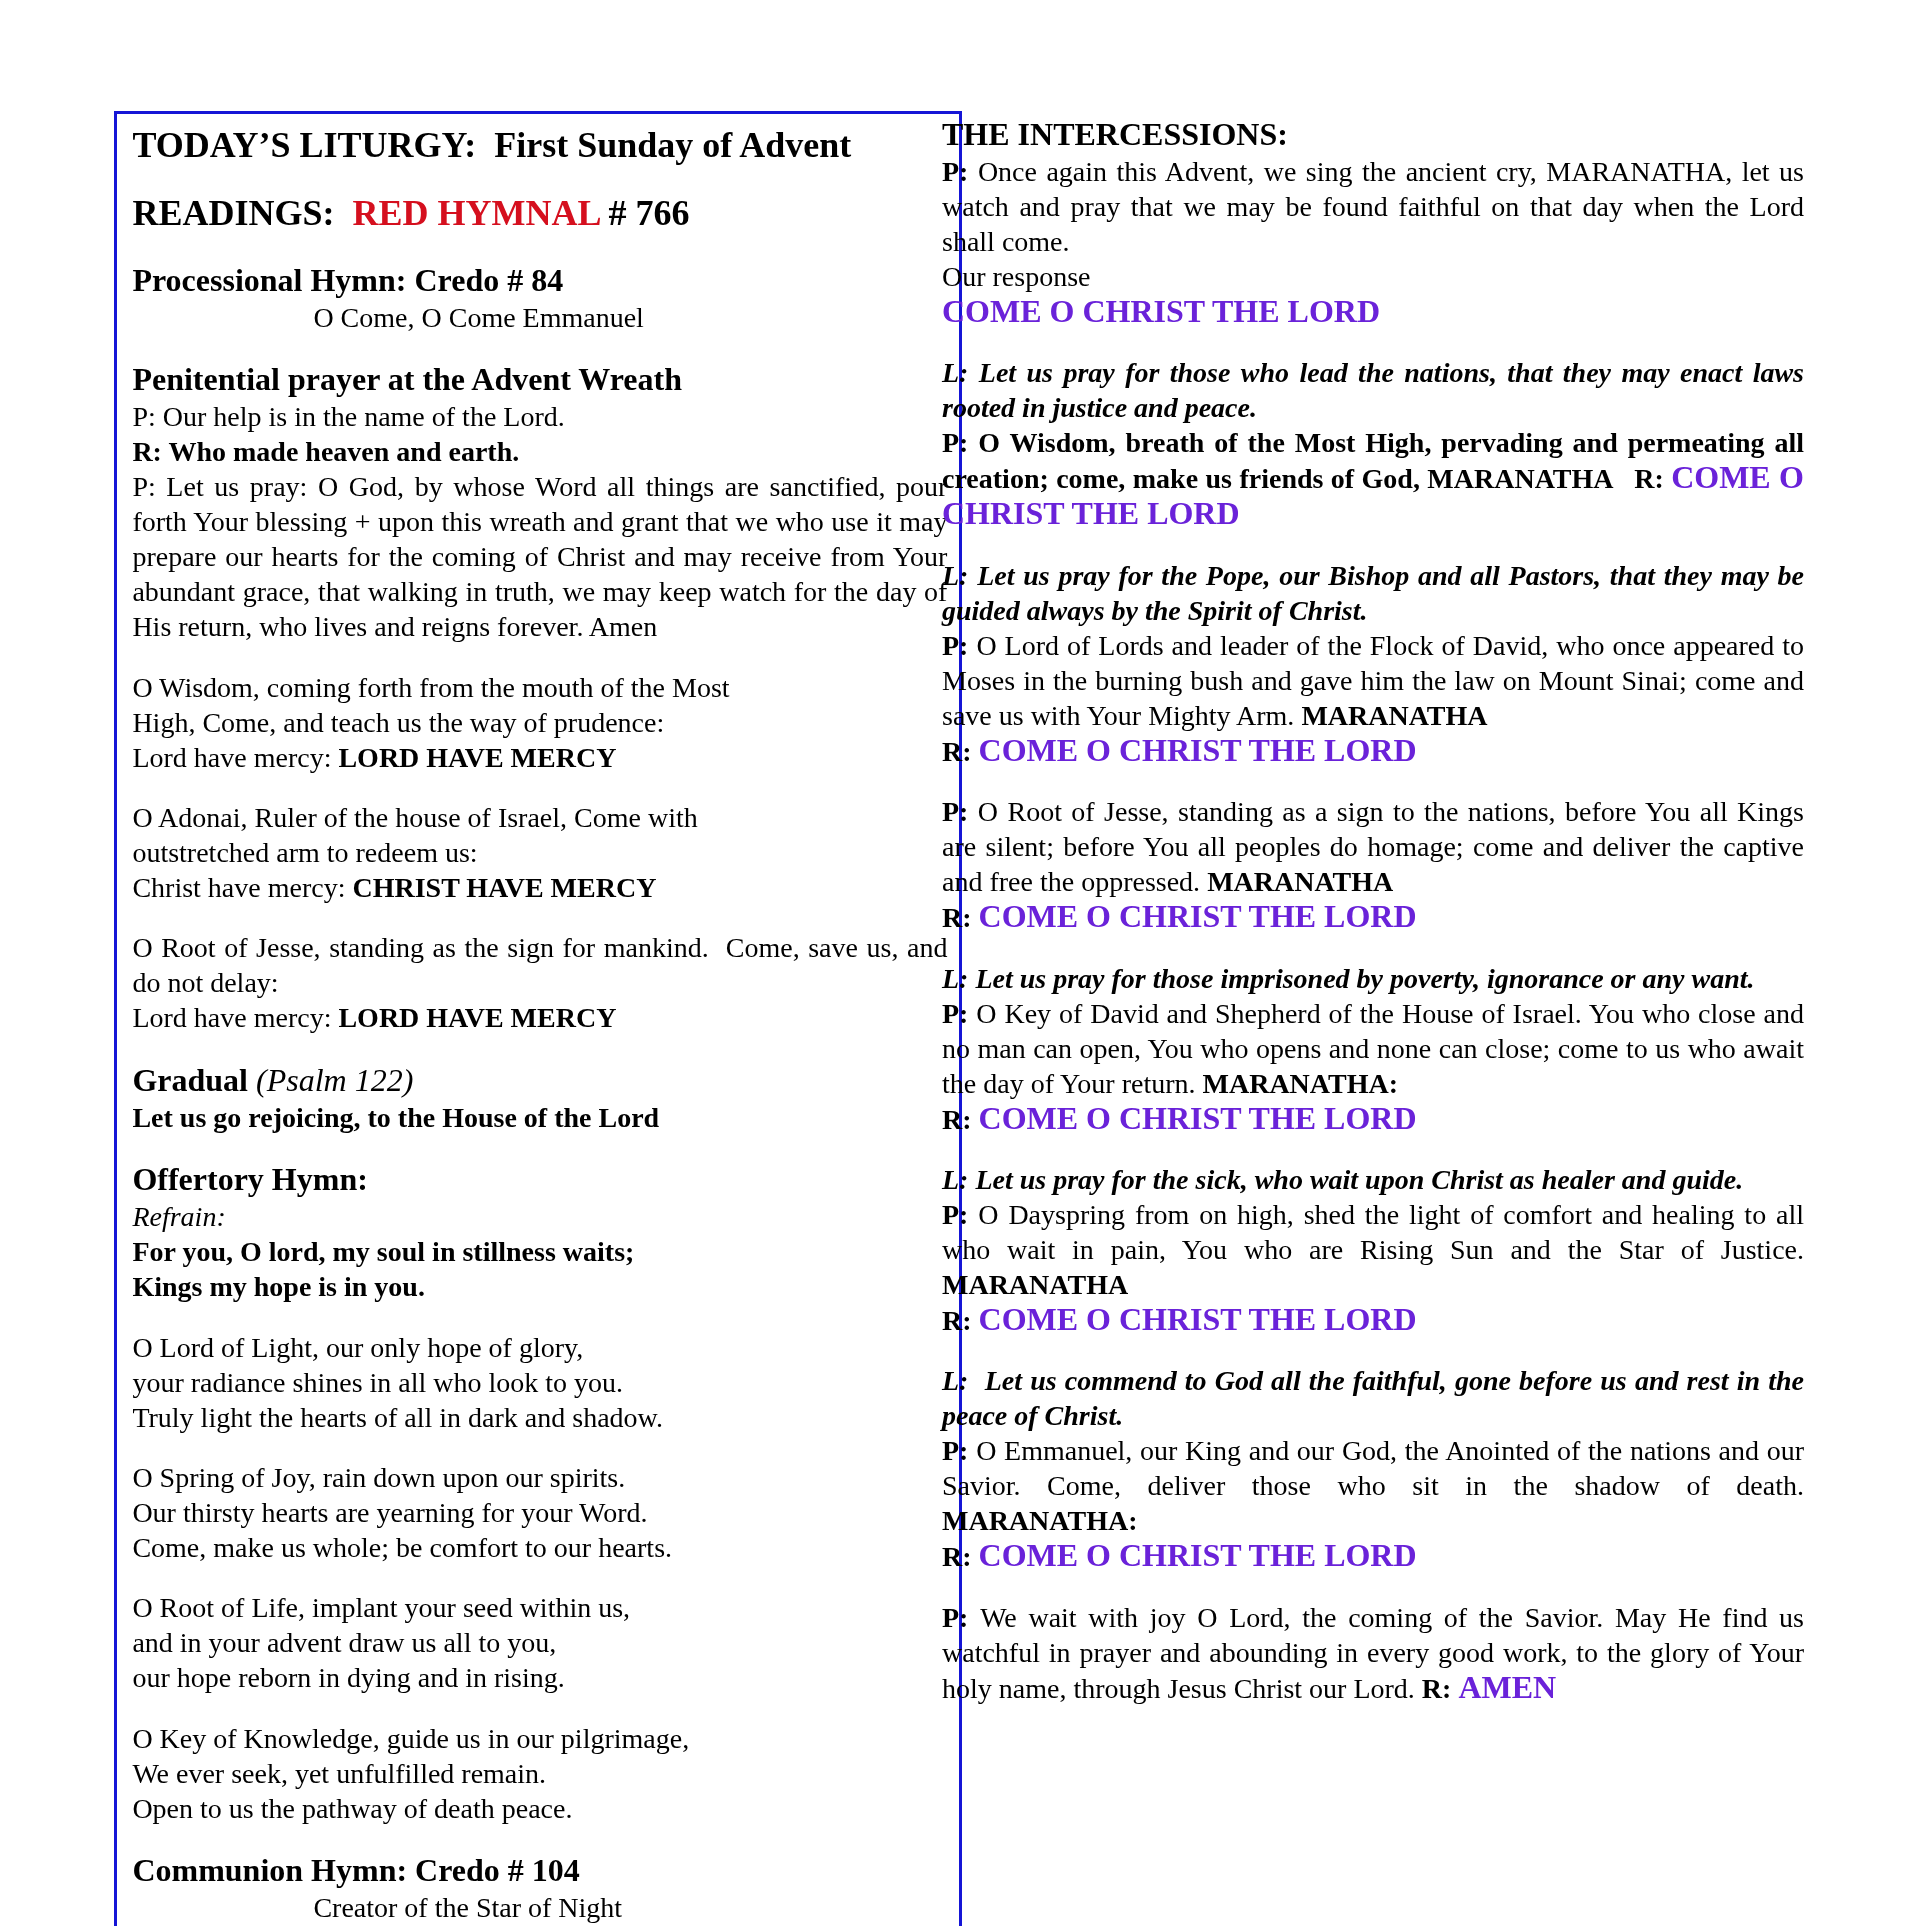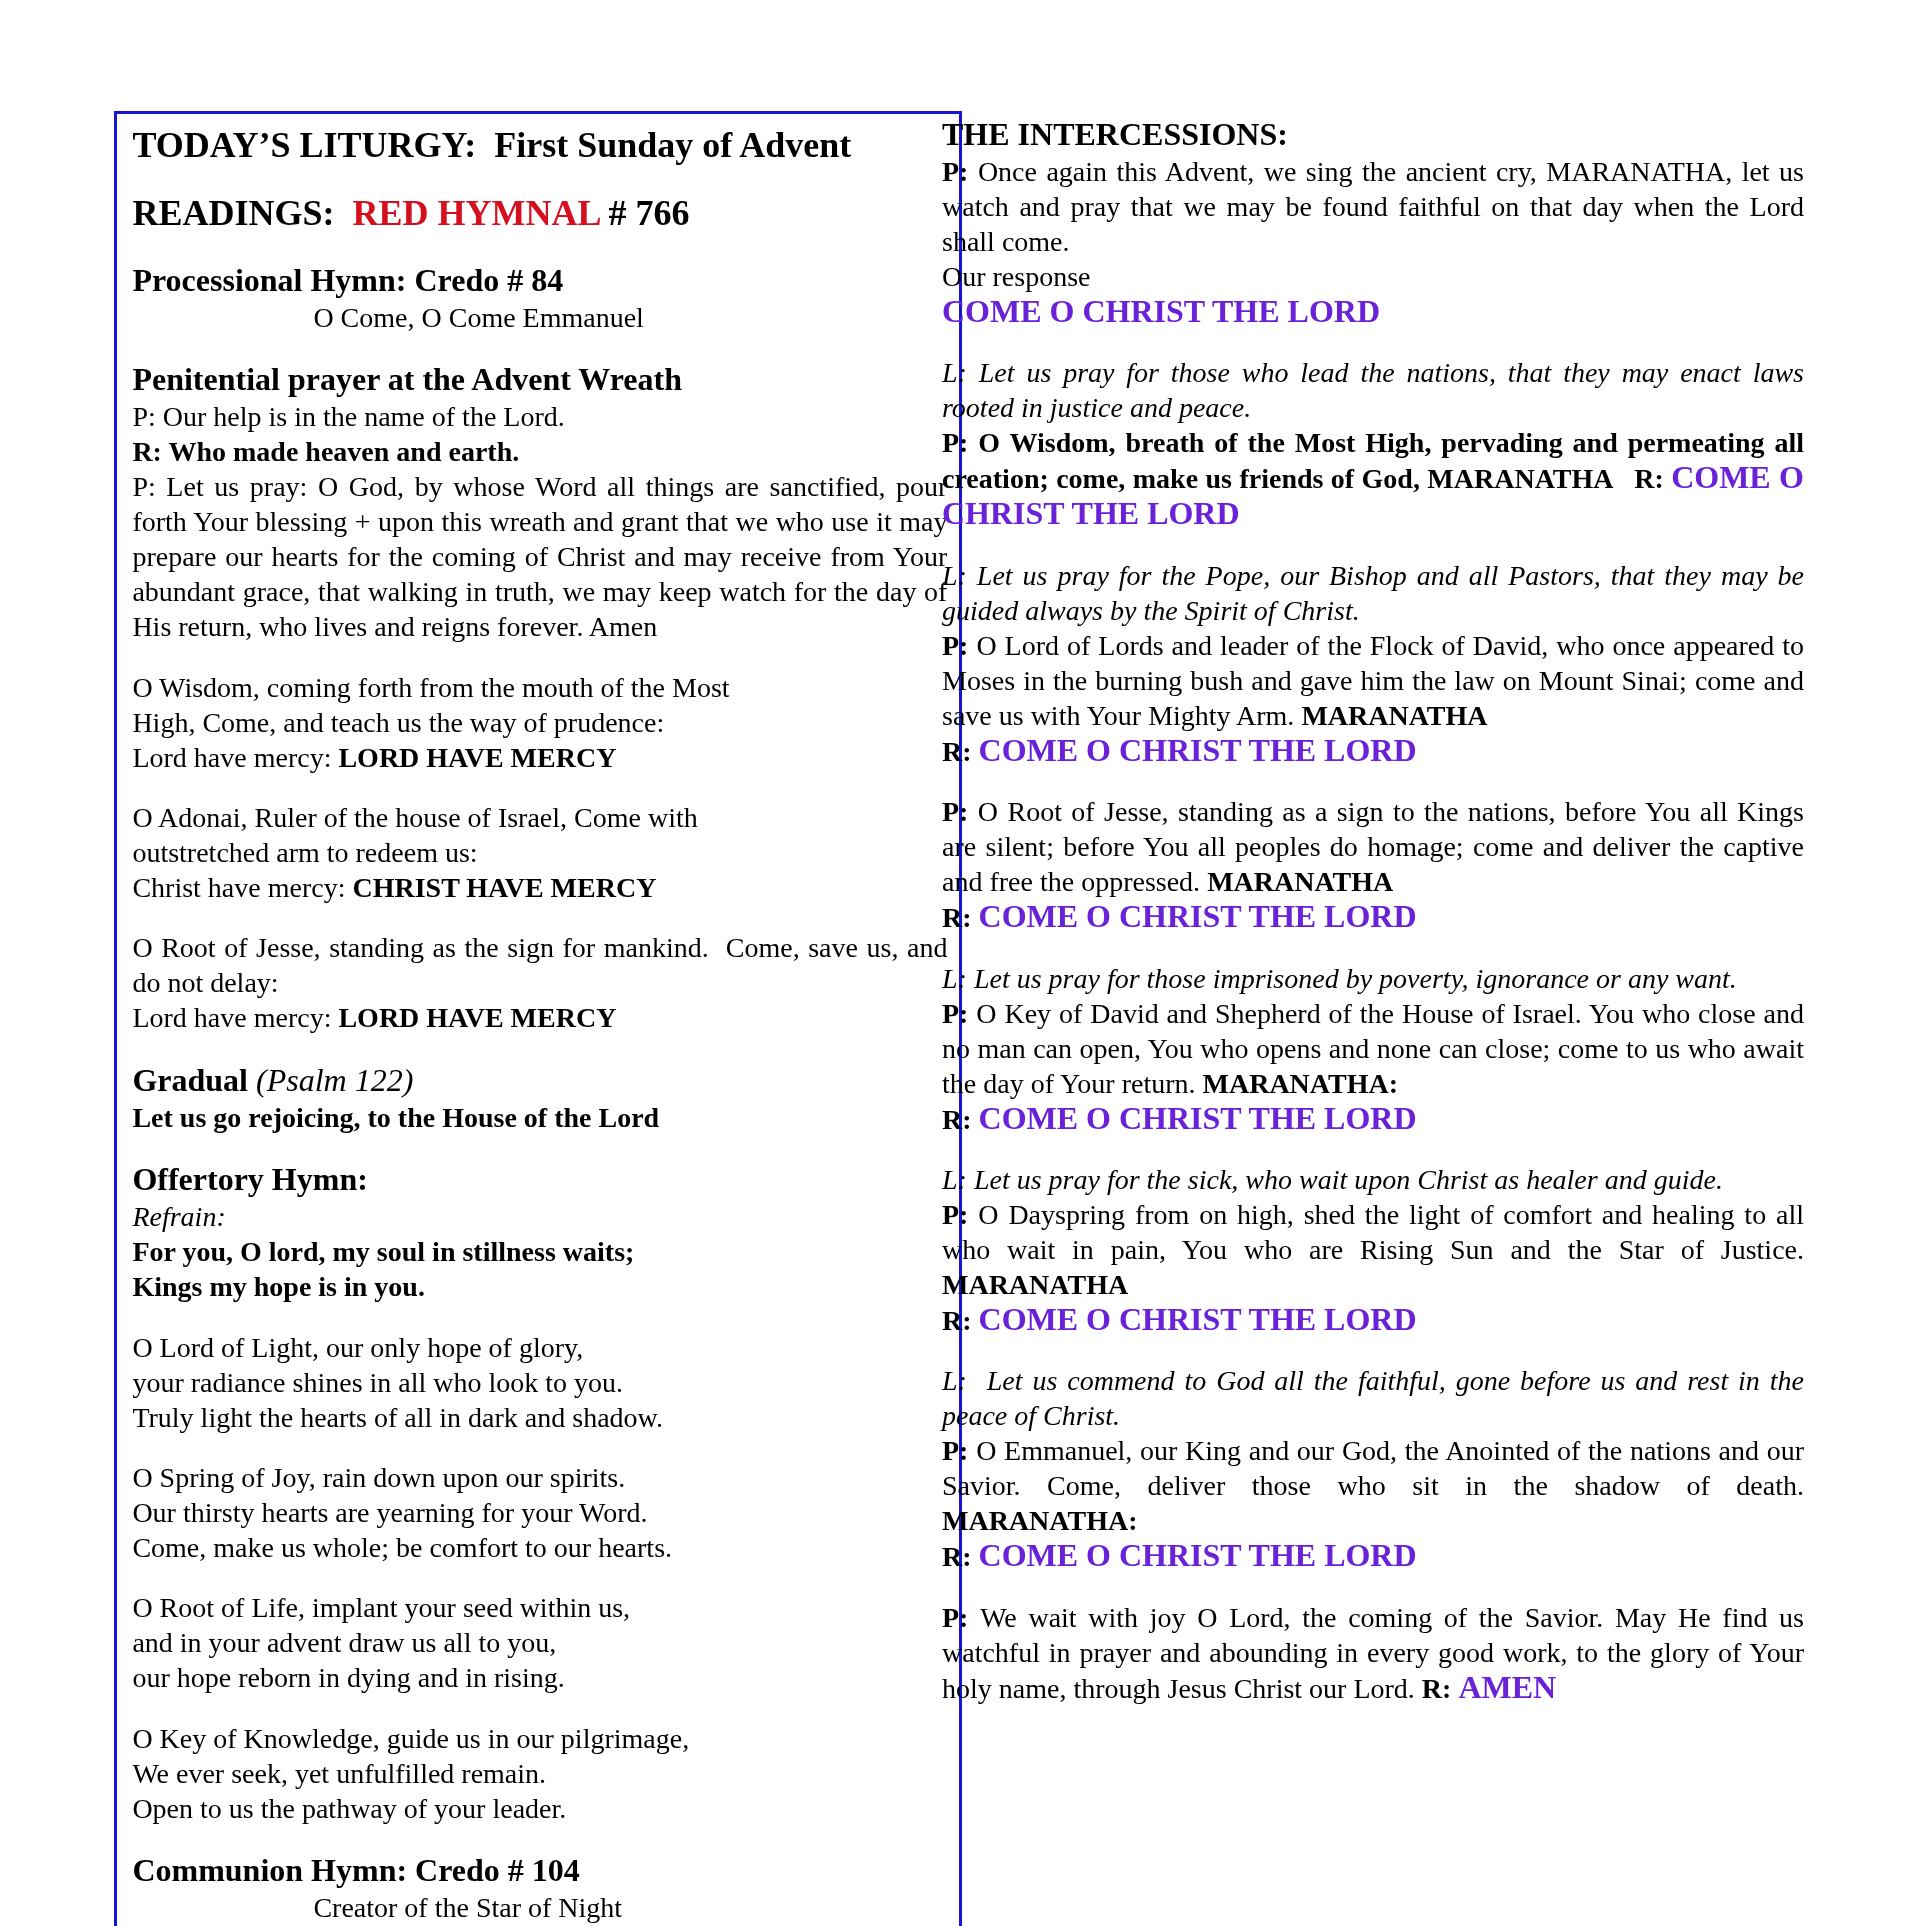--- a/index.html
+++ b/index.html
@@ -13,21 +13,21 @@
     border-top:3.9px solid #1515d6;border-left:3.9px solid #1515d6;border-right:3.9px solid #1515d6;
     box-sizing:border-box;background:#fff;
   }
   .left-text{padding:10px 11.6px 0 15.4px;}
   
   .line{font-size:28px;line-height:35px;white-space:normal;}
   .sp{height:25.4px;}
   .run{white-space:pre-wrap;}
   .b{font-weight:bold;}
   .i{font-style:italic;}
-  .bi{font-weight:normal;font-style:italic;margin-top:32px;}
+  .bi{font-weight:bold;font-style:italic;margin-top:32px;}
   .red{color:#d50f1e;}
   .purple{color:#6a22d9;}
   .hdr{font-size:36px;line-height:43px;}
   .hdr2{font-size:32px;line-height:39px;}
   .ind{padding-left:181px;}
   .just{text-align:justify;}
   .resp{font-size:32px;}
   
   .right-col{position:absolute;left:942px;top:115px;width:862px;}
 </style>
@@ -74,21 +74,21 @@
       <div class="line "><span class="run ">O Spring of Joy, rain down upon our spirits.</span></div>
       <div class="line "><span class="run ">Our thirsty hearts are yearning for your Word.</span></div>
       <div class="line "><span class="run ">Come, make us whole; be comfort to our hearts.</span></div>
       <div class="sp"></div>
       <div class="line "><span class="run ">O Root of Life, implant your seed within us,</span></div>
       <div class="line "><span class="run ">and in your advent draw us all to you,</span></div>
       <div class="line "><span class="run ">our hope reborn in dying and in rising.</span></div>
       <div class="sp"></div>
       <div class="line "><span class="run ">O Key of Knowledge, guide us in our pilgrimage,</span></div>
       <div class="line "><span class="run ">We ever seek, yet unfulfilled remain.</span></div>
-      <div class="line "><span class="run ">Open to us the pathway of your leader.</span></div>
+      <div class="line "><span class="run ">Open to us the pathway of death peace.</span></div>
       <div class="sp"></div>
       <div class="line hdr2"><span class="run b">Communion Hymn: Credo # 104</span></div>
       <div class="line ind"><span class="run ">Creator of the Star of Night</span></div>
       <div class="sp"></div>
     </div>
 
 </div>
 
 <div class="right-col" id="right-sections">
     <div class="line hdr2"><span class="run b">THE INTERCESSIONS:</span></div>

